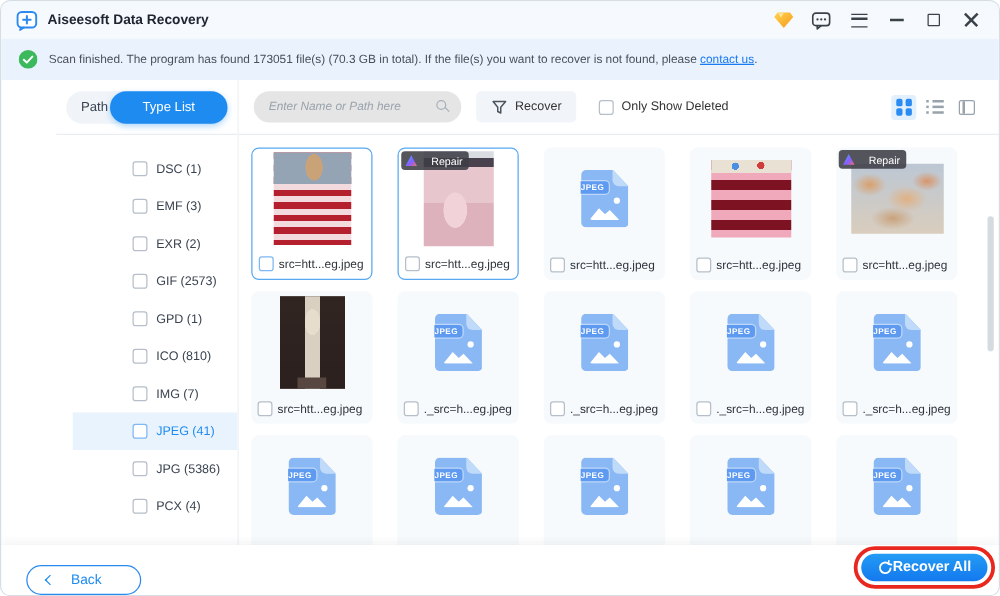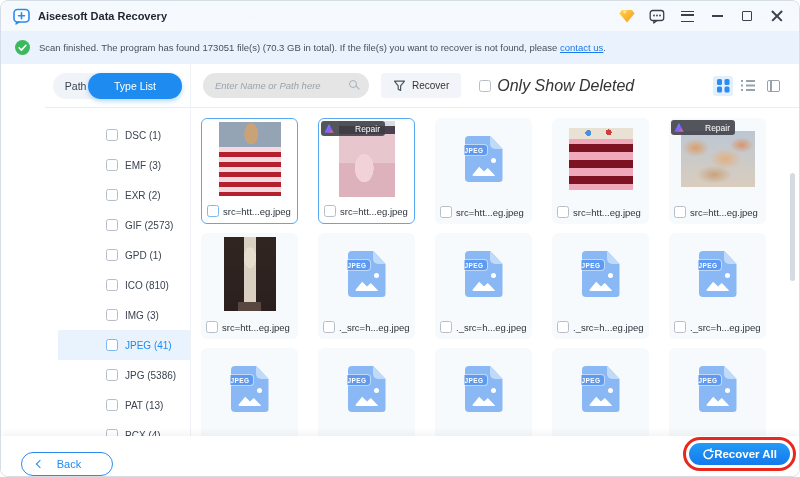--- a/index.html
+++ b/index.html
@@ -42,42 +42,42 @@
   
   .content{ flex:1; position:relative; display:flex; flex-direction:column; }
   .toolbar{ height:44px; border-bottom:1px solid #e9edf2; display:flex; align-items:center; padding:0 8px 0 12px; }
   .search-wrap{ position:relative; width:166px; }
   .search-input{ width:166px; height:25px; background:#e5e5e5; border:none; border-radius:12.5px; padding:0 28px 0 12px; font-size:9.5px; color:#333; font-family:inherit; outline:none; }
   .search-input::placeholder{ font-style:italic; color:#9aa3ad; }
   .mag{ position:absolute; right:12px; top:7px; width:8px; height:8px; border:1.4px solid #a8b2bc; border-radius:50%; }
   .mag::after{ content:""; position:absolute; width:5px; height:1.4px; background:#a8b2bc; transform:rotate(45deg); right:-4px; bottom:-1px; }
   .filter-btn{ margin-left:12px; height:25px; padding:0 12px; background:#f1f5f9; border-radius:4px; display:flex; align-items:center; gap:6px; font-size:10px; color:#333; cursor:pointer; }
   .osd{ margin-left:18px; display:flex; align-items:center; gap:6px; cursor:pointer; }
-  .osd-label{ font-size:16px; color:#333;font-style:italic; }
+  .osd-label{ font-size:10px; color:#333; }
   .views{ margin-left:auto; display:flex; align-items:center; gap:5px; padding-right:8px; }
   .view-btn{ width:20px; height:20px; border-radius:3px; display:flex; align-items:center; justify-content:center; cursor:pointer; }
   .view-btn.active{ background:#e2effd; }
   .ic-grid{ width:13px; height:13px; position:relative; }
   .ic-grid::before{ content:""; position:absolute; width:5.5px; height:5.5px; background:#2a8cf2; border-radius:1.5px; box-shadow:7.5px 0 #2a8cf2, 0 7.5px #2a8cf2, 7.5px 7.5px #2a8cf2; }
   .ic-list{ width:14px; height:11px; position:relative; }
   .ic-list::before{ content:""; position:absolute; left:0; top:0; width:2px; height:2px; background:#98a2ac; box-shadow:0 4.5px #98a2ac, 0 9px #98a2ac; }
   .ic-list::after{ content:""; position:absolute; left:4.5px; top:0; width:9.5px; height:2px; background:#98a2ac; box-shadow:0 4.5px #98a2ac, 0 9px #98a2ac; }
   .ic-pane{ width:13px; height:12px; border:1.5px solid #98a2ac; border-radius:2px; position:relative; }
   .ic-pane::before{ content:""; position:absolute; left:2.5px; top:0; width:1.5px; height:100%; background:#98a2ac; }
 
   
   .gridwrap{ position:relative; flex:1; overflow:hidden; padding:10px 10px 0 10px; }
   .grid{ display:grid; grid-template-columns:repeat(5,97px); column-gap:20px; row-gap:9px; }
   .card{ position:relative; width:97px; height:106px; background:#f7fafc; border-radius:6px; display:flex; flex-direction:column; cursor:pointer; }
   .card.sel{ background:#fff; border:1.5px solid #58a8f2; }
   .thumb-area{ flex:1; display:flex; align-items:center; justify-content:center; overflow:hidden; }
   .cap{ height:24px; display:flex; align-items:center; padding:0 5px; gap:4px; }
   .cap-t{ font-size:9.5px; color:#2d333b; white-space:nowrap; overflow:hidden;text-align:center; }
 
-  .badge{ position:absolute; top:2px; left:2px; z-index:3; height:15px; background:rgba(62,62,70,.88); border-radius:3px; display:flex; align-items:center; gap:21px; padding:0 5px 0 3px; color:#fff; font-size:8.5px; }
+  .badge{ position:absolute; top:2px; left:2px; z-index:3; height:15px; background:rgba(62,62,70,.88); border-radius:3px; display:flex; align-items:center; gap:11px; padding:0 5px 0 3px; color:#fff; font-size:8.5px; }
   .badge-logo{ width:10px; height:10px; background:linear-gradient(135deg,#37b6ff,#8a5cff 55%,#ff7847); clip-path:polygon(50% 6%,4% 92%,96% 92%); }
 
   
   .photo-a{ width:62px; height:74px;
     background: radial-gradient(ellipse 11px 17px at 52% 16%, #c9a277 62%, transparent 63%),
       linear-gradient(#94a4b4 0 34%, transparent 34%),
       repeating-linear-gradient(#b5202e 0 5px, #f3dade 5px 10px); }
   .photo-b{ width:56px; height:76px;
     background: radial-gradient(ellipse 16px 24px at 45% 62%, #f0d2d8 58%, transparent 60%),
       linear-gradient(180deg,#d9dde2 0 7%, #4a414e 7% 17%, #e7c6cd 17% 55%, #ddb2bd 55% 100%); }
@@ -202,33 +202,29 @@
         <div class="side-item">
             <span class="cb"></span>
             <span class="side-label">GPD (1)</span>
           </div>
         <div class="side-item">
             <span class="cb"></span>
             <span class="side-label">ICO (810)</span>
           </div>
         <div class="side-item">
             <span class="cb"></span>
-            <span class="side-label">IMG (3)</span>
+            <span class="side-label">IMG (7)</span>
           </div>
         <div class="side-item sel">
             <span class="cb cb-blue"></span>
             <span class="side-label">JPEG (41)</span>
           </div>
         <div class="side-item">
             <span class="cb"></span>
             <span class="side-label">JPG (5386)</span>
-          </div>
-        <div class="side-item">
-            <span class="cb"></span>
-            <span class="side-label">PAT (13)</span>
           </div>
         <div class="side-item">
             <span class="cb"></span>
             <span class="side-label">PCX (4)</span>
           </div>
       </div>
     </div>
 
     <div class="content">
       <div class="toolbar">

